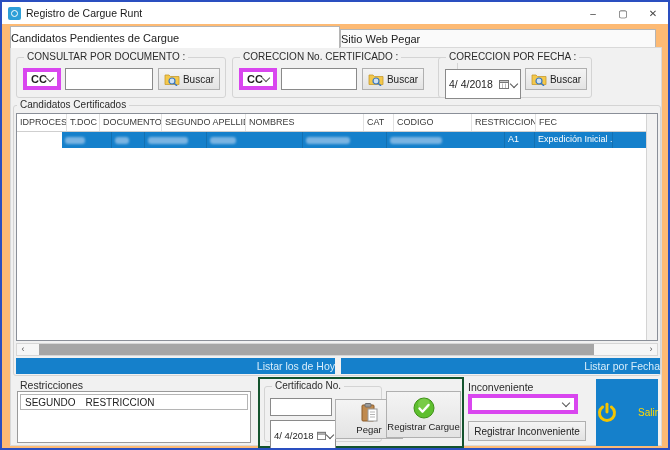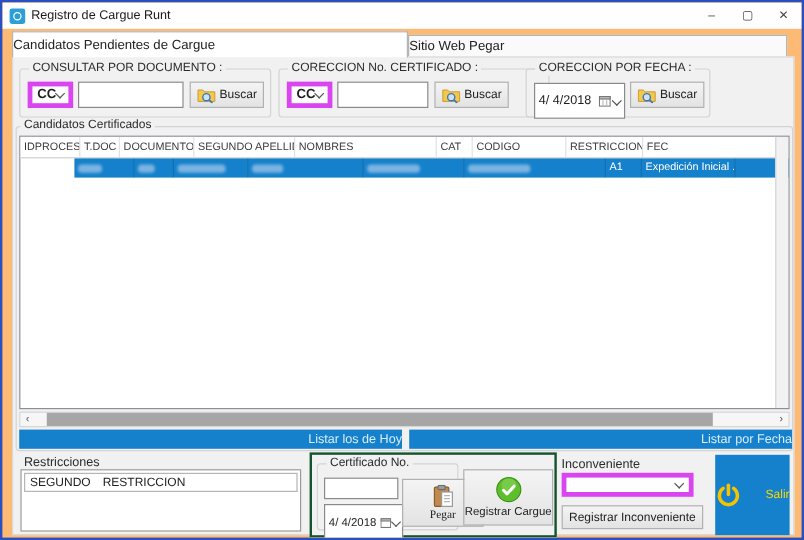--- a/index.html
+++ b/index.html
@@ -77,21 +77,21 @@
   .restr-box{position:absolute;left:15px;top:389px;width:234px;height:52px;box-sizing:border-box;
     background:#fff;border:1px solid #9a9a9a;padding:2px;}
   .restr-item{box-sizing:border-box;border:1px solid #b5b5b5;height:16px;font-size:10px;
     display:flex;align-items:center;padding-left:4px;gap:10px;color:#222;}
   .green-panel{position:absolute;left:256px;top:375px;width:206px;height:71px;box-sizing:border-box;
     border:2px solid #14532d;background:#f1f1f1;}
   .cert-gb{left:4px;top:7px;width:118px;height:56px;}
   .cert-gb>.legend{background:#f1f1f1;}
   .cert-input{left:5px;top:11px;width:62px;height:18px;}
   .cert-date{left:5px;top:33px;width:66px;height:17px;}
-  .btn-pegar{position:absolute;left:70px;top:12px;width:68px;height:40px;flex-direction:column;gap:1px;font-size:9.5px;font-family:Liberation Serif, serif;}
+  .btn-pegar{position:absolute;left:70px;top:12px;width:68px;height:40px;flex-direction:column;gap:1px;font-size:9.5px;}
   .btn-reg-cargue{position:absolute;left:126px;top:12px;width:75px;height:47px;flex-direction:column;gap:2px;font-size:9.5px;}
   .inc-combo{left:466px;top:392px;width:110px;height:20px;font-weight:normal;font-size:10.5px;}
   .btn-inc{position:absolute;left:466px;top:419px;width:118px;height:20px;font-size:10px;}
   .btn-salir{position:absolute;left:594px;top:377px;width:62px;height:67px;background:#1580cb;
     display:flex;flex-direction:row;align-items:center;justify-content:flex-start;gap:20px;cursor:default;}
   .salir-label{font-size:10px;color:#ffd800;}
   svg{display:block;}
 </style>
 </head>
 <body>

